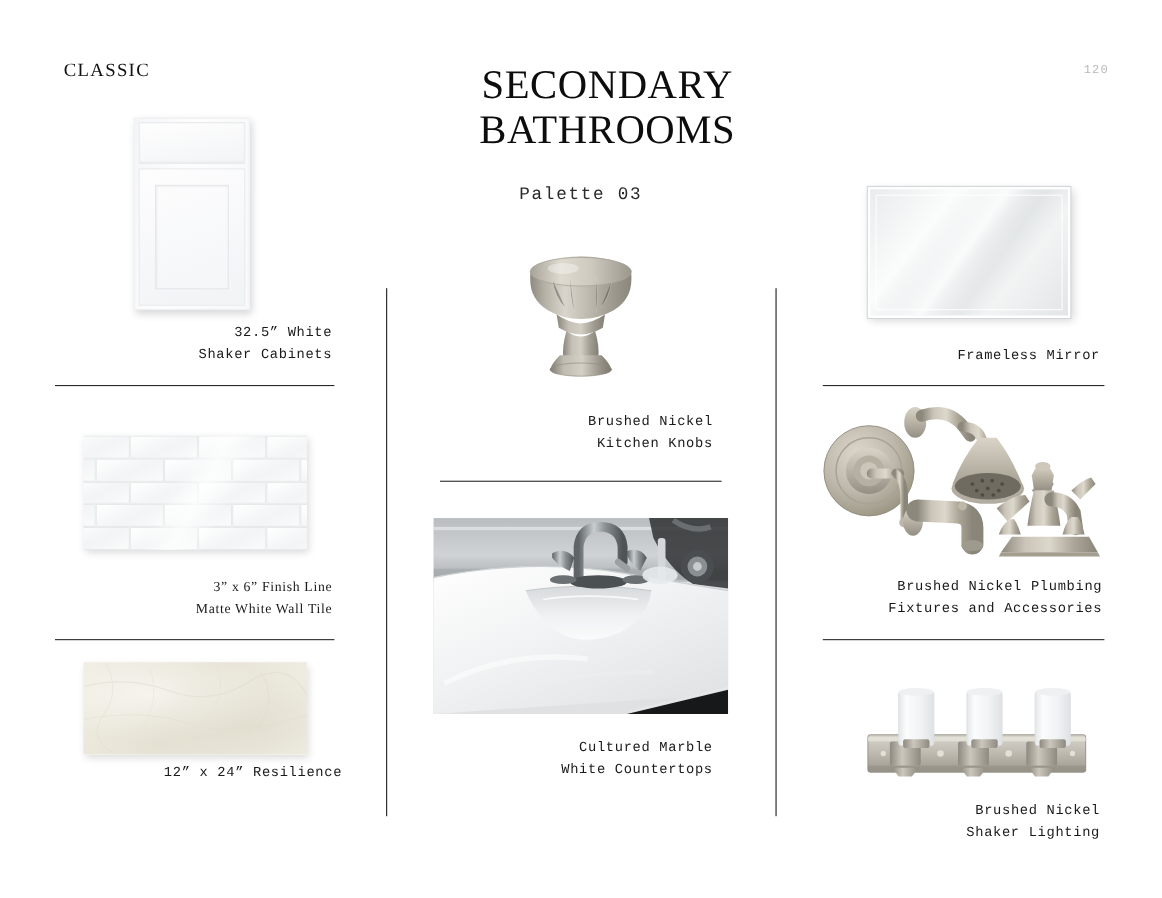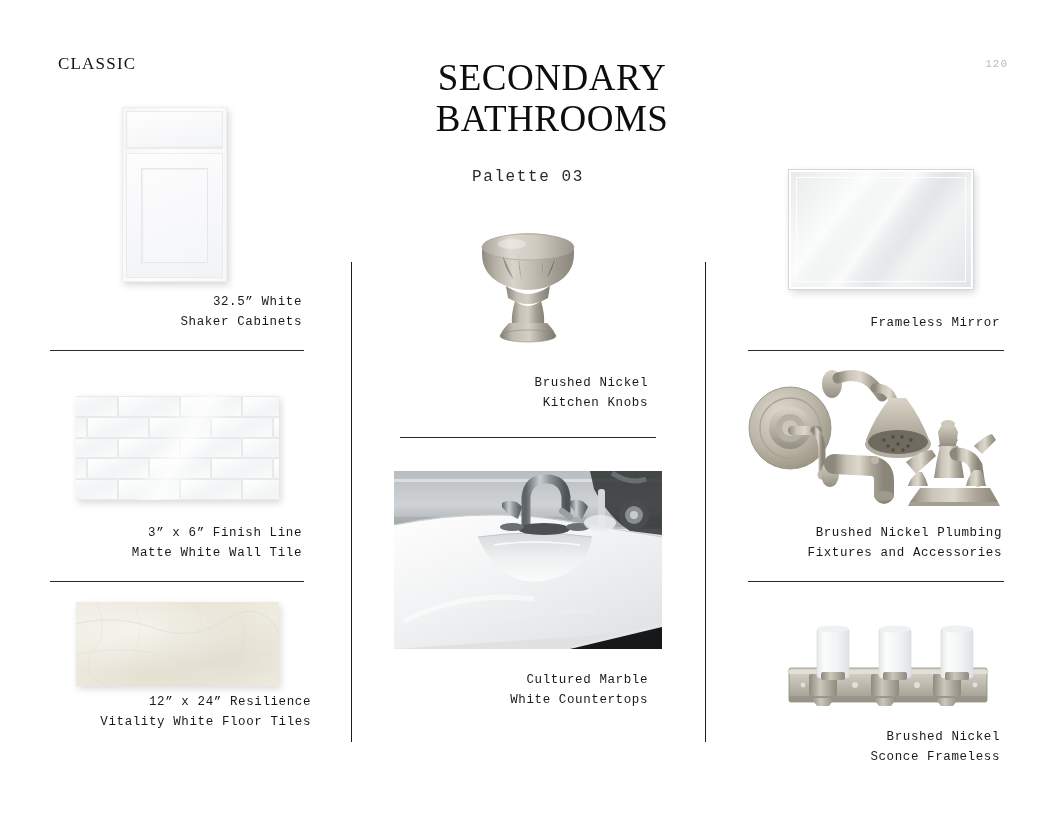--- a/index.html
+++ b/index.html
@@ -260,40 +260,39 @@
       <div class="tile-unit" style="left:197px;width:62px;"></div>
     </div>
     <div class="tile-row">
       <div class="tile-unit" style="left:-20px;width:62px;"></div>
       <div class="tile-unit" style="left:42px;width:62px;"></div>
       <div class="tile-unit" style="left:104px;width:62px;"></div>
       <div class="tile-unit" style="left:166px;width:62px;"></div>
     </div>
     <div class="tile-sheen"></div>
   </div>
-  <div class="caption" style="left:52px; top:523px; width:250px;">
+  <div class="caption" style="left:52px; top:523px; width:250px;font-family:Liberation Serif, serif;">
     <span>3” x 6” Finish Line</span>
     <span>Matte White Wall Tile</span>
   </div>
 
   <div class="hdiv" style="left:50px; top:581px; width:254px;"></div>
 
   <div class="item-img floor-tile" style="left:76px; top:602px; width:203px; height:84px;">
     <svg class="floor-veins" viewBox="0 0 203 84" preserveAspectRatio="none">
       <path d="M0 22 Q40 12 78 26 T150 18 T203 30" stroke="#dedacb" stroke-width="1.1" fill="none"></path>
       <path d="M0 52 Q55 42 96 56 T203 48" stroke="#e2dece" stroke-width="1" fill="none"></path>
       <path d="M20 0 Q34 26 18 48 T30 84" stroke="#e0dccd" stroke-width="0.9" fill="none"></path>
       <path d="M120 0 Q132 30 112 52 T128 84" stroke="#e3dfd0" stroke-width="0.8" fill="none"></path>
       <path d="M160 8 Q178 34 158 60" stroke="#ddd9c9" stroke-width="0.8" fill="none"></path>
       <path d="M60 6 Q70 32 54 60" stroke="#e4e0d2" stroke-width="0.7" fill="none"></path>
     </svg>
   </div>
   <div class="caption" style="left:45px; top:692px; width:266px;">
     <span>12” x 24” Resilience</span>
-    <span>Vitality White Floor Tiles</span>
   </div>
 
   <div class="knob-wrap" style="left:462px; top:228px; width:132px; height:118px;">
     <svg width="132" height="118" viewBox="0 0 132 118">
       <defs>
         <linearGradient id="nkCap" x1="0" y1="0" x2="1" y2="0">
           <stop offset="0%" stop-color="#8f8a80"></stop>
           <stop offset="14%" stop-color="#b5b0a5"></stop>
           <stop offset="34%" stop-color="#d9d5cc"></stop>
           <stop offset="55%" stop-color="#c2bdb2"></stop>
@@ -560,16 +559,16 @@
       <g fill="#e3e0d8">
         <circle cx="72" cy="75" r="3"></circle>
           <circle cx="134" cy="75" r="3"></circle>
         <circle cx="20" cy="75" r="2.4"></circle>
           <circle cx="192" cy="75" r="2.4"></circle>
       </g>
     </svg>
   </div>
   <div class="caption" style="left:760px; top:727px; width:240px;">
     <span>Brushed Nickel</span>
-    <span>Sconce Frameless</span>
+    <span>Shaker Lighting</span>
   </div>
 
 </div>
 
 </body></html>

